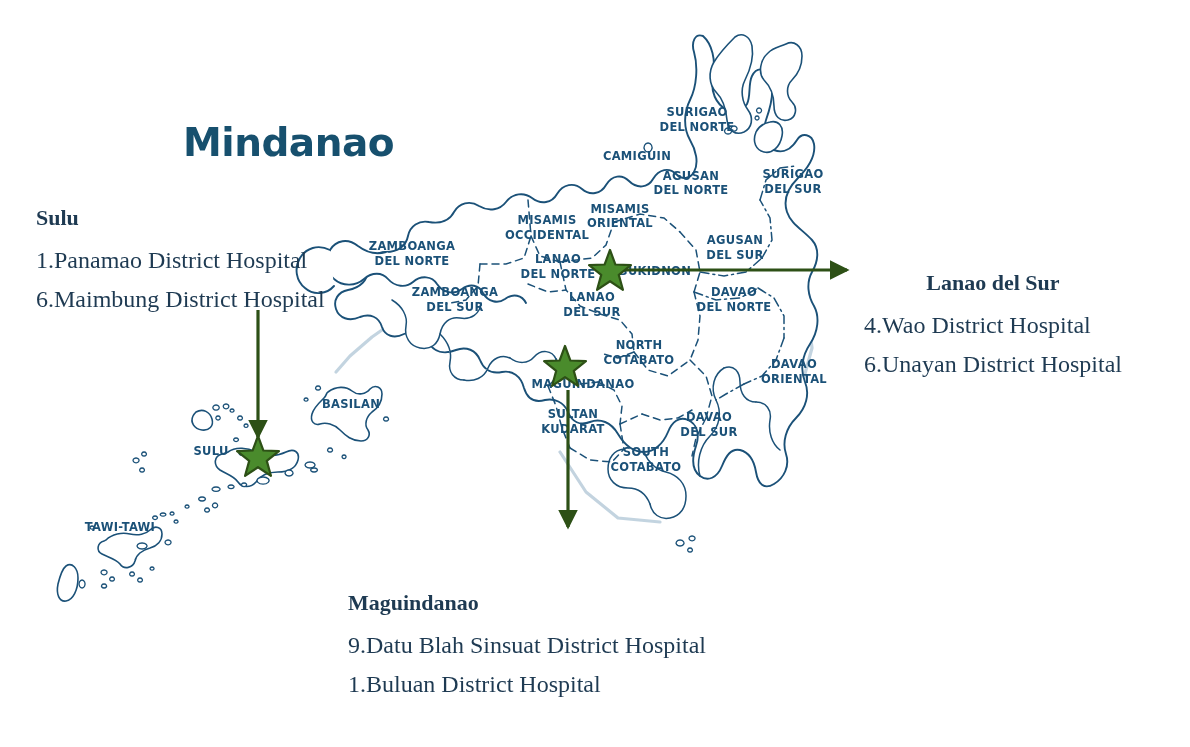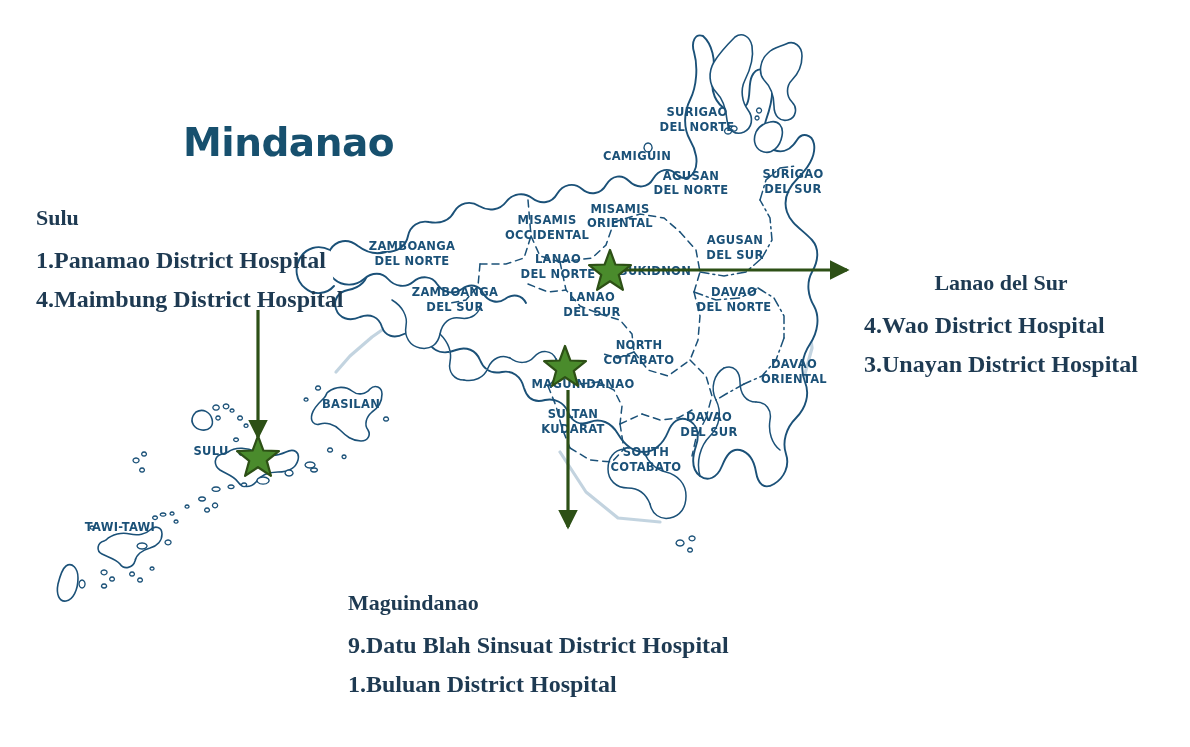--- a/index.html
+++ b/index.html
@@ -22,21 +22,21 @@
   }
 
   
   .block{position:absolute;color:#1e3a52;}
   .block .hdr{
     font-family:"Liberation Serif", serif;
     font-weight:bold;font-size:22px;line-height:30px;white-space:nowrap;
   }
   .block .item{
     font-family:"Liberation Serif", serif;
-    font-weight:bold;font-size:24px;line-height:39px;white-space:nowrap;
+    font-weight:normal;font-size:24px;line-height:39px;white-space:nowrap;
   }
   #block-sulu{left:36px;top:203px;}
   #block-sulu .hdr{margin-bottom:8px;}
   #block-lanao{left:864px;top:268px;}
   #block-lanao .hdr{margin-bottom:8px;text-align:center;}
   #block-maguindanao{left:348px;top:588px;}
   #block-maguindanao .hdr{margin-bottom:8px;}
 
   
   #arrow-layer{position:absolute;left:0;top:0;width:1190px;height:747px;}
@@ -384,27 +384,27 @@
     <g id="stars-group">
         <polygon points="258.00,436.00 263.43,450.52 278.92,451.20 266.79,460.86 270.93,475.80 258.00,467.24 245.07,475.80 249.21,460.86 237.08,451.20 252.57,450.52" fill="#4a8b2c" stroke="#2d5016" stroke-width="2.2" stroke-linejoin="round"></polygon>
         <polygon points="610.00,250.00 615.43,264.52 630.92,265.20 618.79,274.86 622.93,289.80 610.00,281.24 597.07,289.80 601.21,274.86 589.08,265.20 604.57,264.52" fill="#4a8b2c" stroke="#2d5016" stroke-width="2.2" stroke-linejoin="round"></polygon>
         <polygon points="565.00,346.00 570.43,360.52 585.92,361.20 573.79,370.86 577.93,385.80 565.00,377.24 552.07,385.80 556.21,370.86 544.08,361.20 559.57,360.52" fill="#4a8b2c" stroke="#2d5016" stroke-width="2.2" stroke-linejoin="round"></polygon>
       </g>
   </svg>
 
   <div class="block" id="block-sulu">
     <div class="hdr">Sulu</div>
     <div class="item">1.Panamao District Hospital</div>
-    <div class="item">4.Maimbung District Hospital</div>
+    <div class="item">6.Maimbung District Hospital</div>
   </div>
 
   <div class="block" id="block-lanao">
     <div class="hdr">Lanao del Sur</div>
     <div class="item">4.Wao District Hospital</div>
-    <div class="item">3.Unayan District Hospital</div>
+    <div class="item">6.Unayan District Hospital</div>
   </div>
 
   <div class="block" id="block-maguindanao">
     <div class="hdr">Maguindanao</div>
     <div class="item">9.Datu Blah Sinsuat District Hospital</div>
     <div class="item">1.Buluan District Hospital</div>
   </div>
 
 </div>
 

